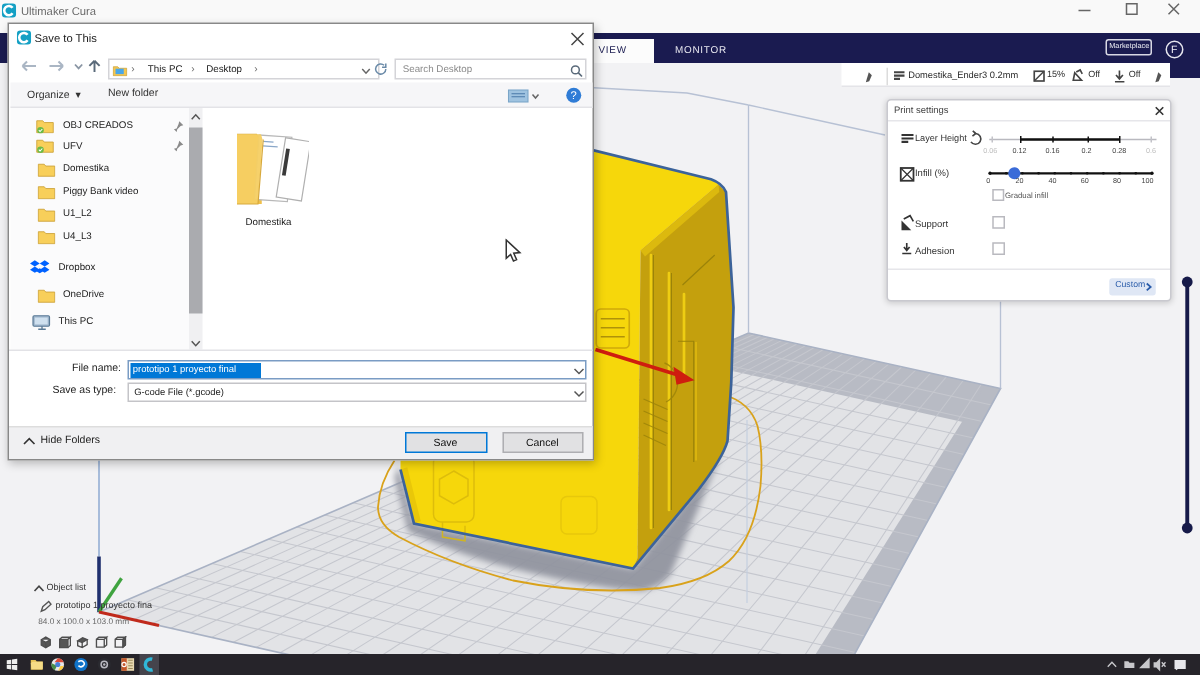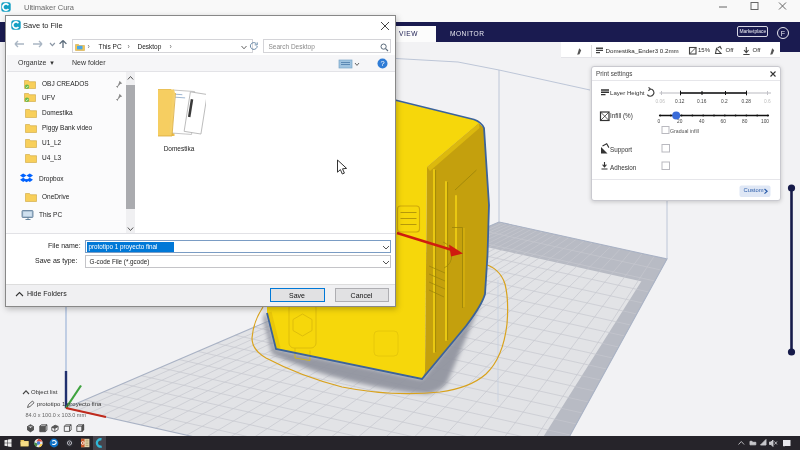--- a/index.html
+++ b/index.html
@@ -79,21 +79,21 @@
 
 <path d="M397,233 L452,250" stroke="#cf1d0f" stroke-width="2.4"></path>
 <path d="M463,253.5 L449,244.5 L451,256.5 Z" fill="#cf1d0f"></path>
 </svg>
 
 <div class="abs" style="left:0;top:0;width:800px;height:21.5px;background:#f9f9f9;z-index:2"></div>
 <svg class="abs" style="left:1px;top:2px;z-index:3" width="10" height="10" viewBox="0 0 10 10">
     <rect x="0.3" y="0.3" width="9.4" height="9.4" rx="2.2" fill="#14a0c4"></rect>
     <path d="M7.4,3.2 A3.1,3.1 0 1 0 7.4,6.9" fill="none" stroke="#fff" stroke-width="1.7"></path>
   </svg>
-<div class="txt" style="left:24px;top:3.2px;font-size:7.5px;color:#6a6a6a;z-index:3">Ultimaker Cura</div>
+<div class="txt" style="left:14px;top:3.2px;font-size:7.5px;color:#6a6a6a;z-index:3">Ultimaker Cura</div>
 <svg class="abs" style="left:716px;top:0;z-index:3" width="80" height="14" viewBox="0 0 80 14">
     <path d="M3,7 L11,7" stroke="#666" stroke-width="1"></path>
     <rect x="35" y="2.5" width="7" height="7" fill="none" stroke="#666" stroke-width="1"></rect>
     <path d="M63,2.5 L70,9.5 M70,2.5 L63,9.5" stroke="#666" stroke-width="1"></path>
   </svg>
 
 <div class="abs" style="left:0;top:21.5px;width:800px;height:20.5px;background:#1a1b50;z-index:2"></div>
 <div class="abs" style="left:779.5px;top:42px;width:20.5px;height:10px;background:#1a1b50;z-index:2"></div>
 <div class="abs" style="left:395.5px;top:26px;width:40px;height:16px;background:#fcfcfc;z-index:3"></div>
 <div class="txt" style="left:399px;top:29.5px;font-size:6.6px;letter-spacing:0.5px;color:#1a1b50;z-index:4">VIEW</div>
@@ -220,21 +220,21 @@
       <path d="M56,3.2 l1.6,-1.4 v5.2 l-1.6,1.4 Z" fill="#555"></path>
 </g>
 </svg>
 
 <div class="abs" style="left:5px;top:15px;width:391px;height:292px;background:#fff;border:1px solid #888;box-shadow:1px 2px 6px rgba(0,0,0,0.25);z-index:10">
 
  <svg class="abs" style="left:5px;top:4px" width="10" height="10" viewBox="0 0 10 10">
       <rect x="0.3" y="0.3" width="9.4" height="9.4" rx="2.2" fill="#14a0c4"></rect>
       <path d="M7.4,3.2 A3.1,3.1 0 1 0 7.4,6.9" fill="none" stroke="#fff" stroke-width="1.7"></path>
     </svg>
- <div class="txt" style="left:17px;top:5px;font-size:7.5px;color:#1a1a1a">Save to File</div>
+ <div class="txt" style="left:17px;top:5px;font-size:7.5px;color:#1a1a1a">Save to This</div>
  <svg class="abs" style="left:374px;top:4.5px" width="10" height="10" viewBox="0 0 10 10">
       <path d="M1,1 L9,9 M9,1 L1,9" stroke="#444" stroke-width="1"></path>
     </svg>
 
  <svg class="abs" style="left:6px;top:21px" width="58" height="14" viewBox="0 0 58 14">
   <path d="M3,7 h9 M3,7 l3,-3 M3,7 l3,3" stroke="#aab6c4" stroke-width="1.4" fill="none"></path>
   <path d="M21,7 h9 M30,7 l-3,-3 M30,7 l-3,3" stroke="#aab6c4" stroke-width="1.4" fill="none"></path>
   <path d="M38,6 l2.4,2.6 2.4,-2.6" stroke="#8a96a4" stroke-width="1.2" fill="none"></path>
   <path d="M51,11 v-7.5 M51,3.5 l-3.4,3.4 M51,3.5 l3.4,3.4" stroke="#5a6a7a" stroke-width="1.3" fill="none"></path>
  </svg>

